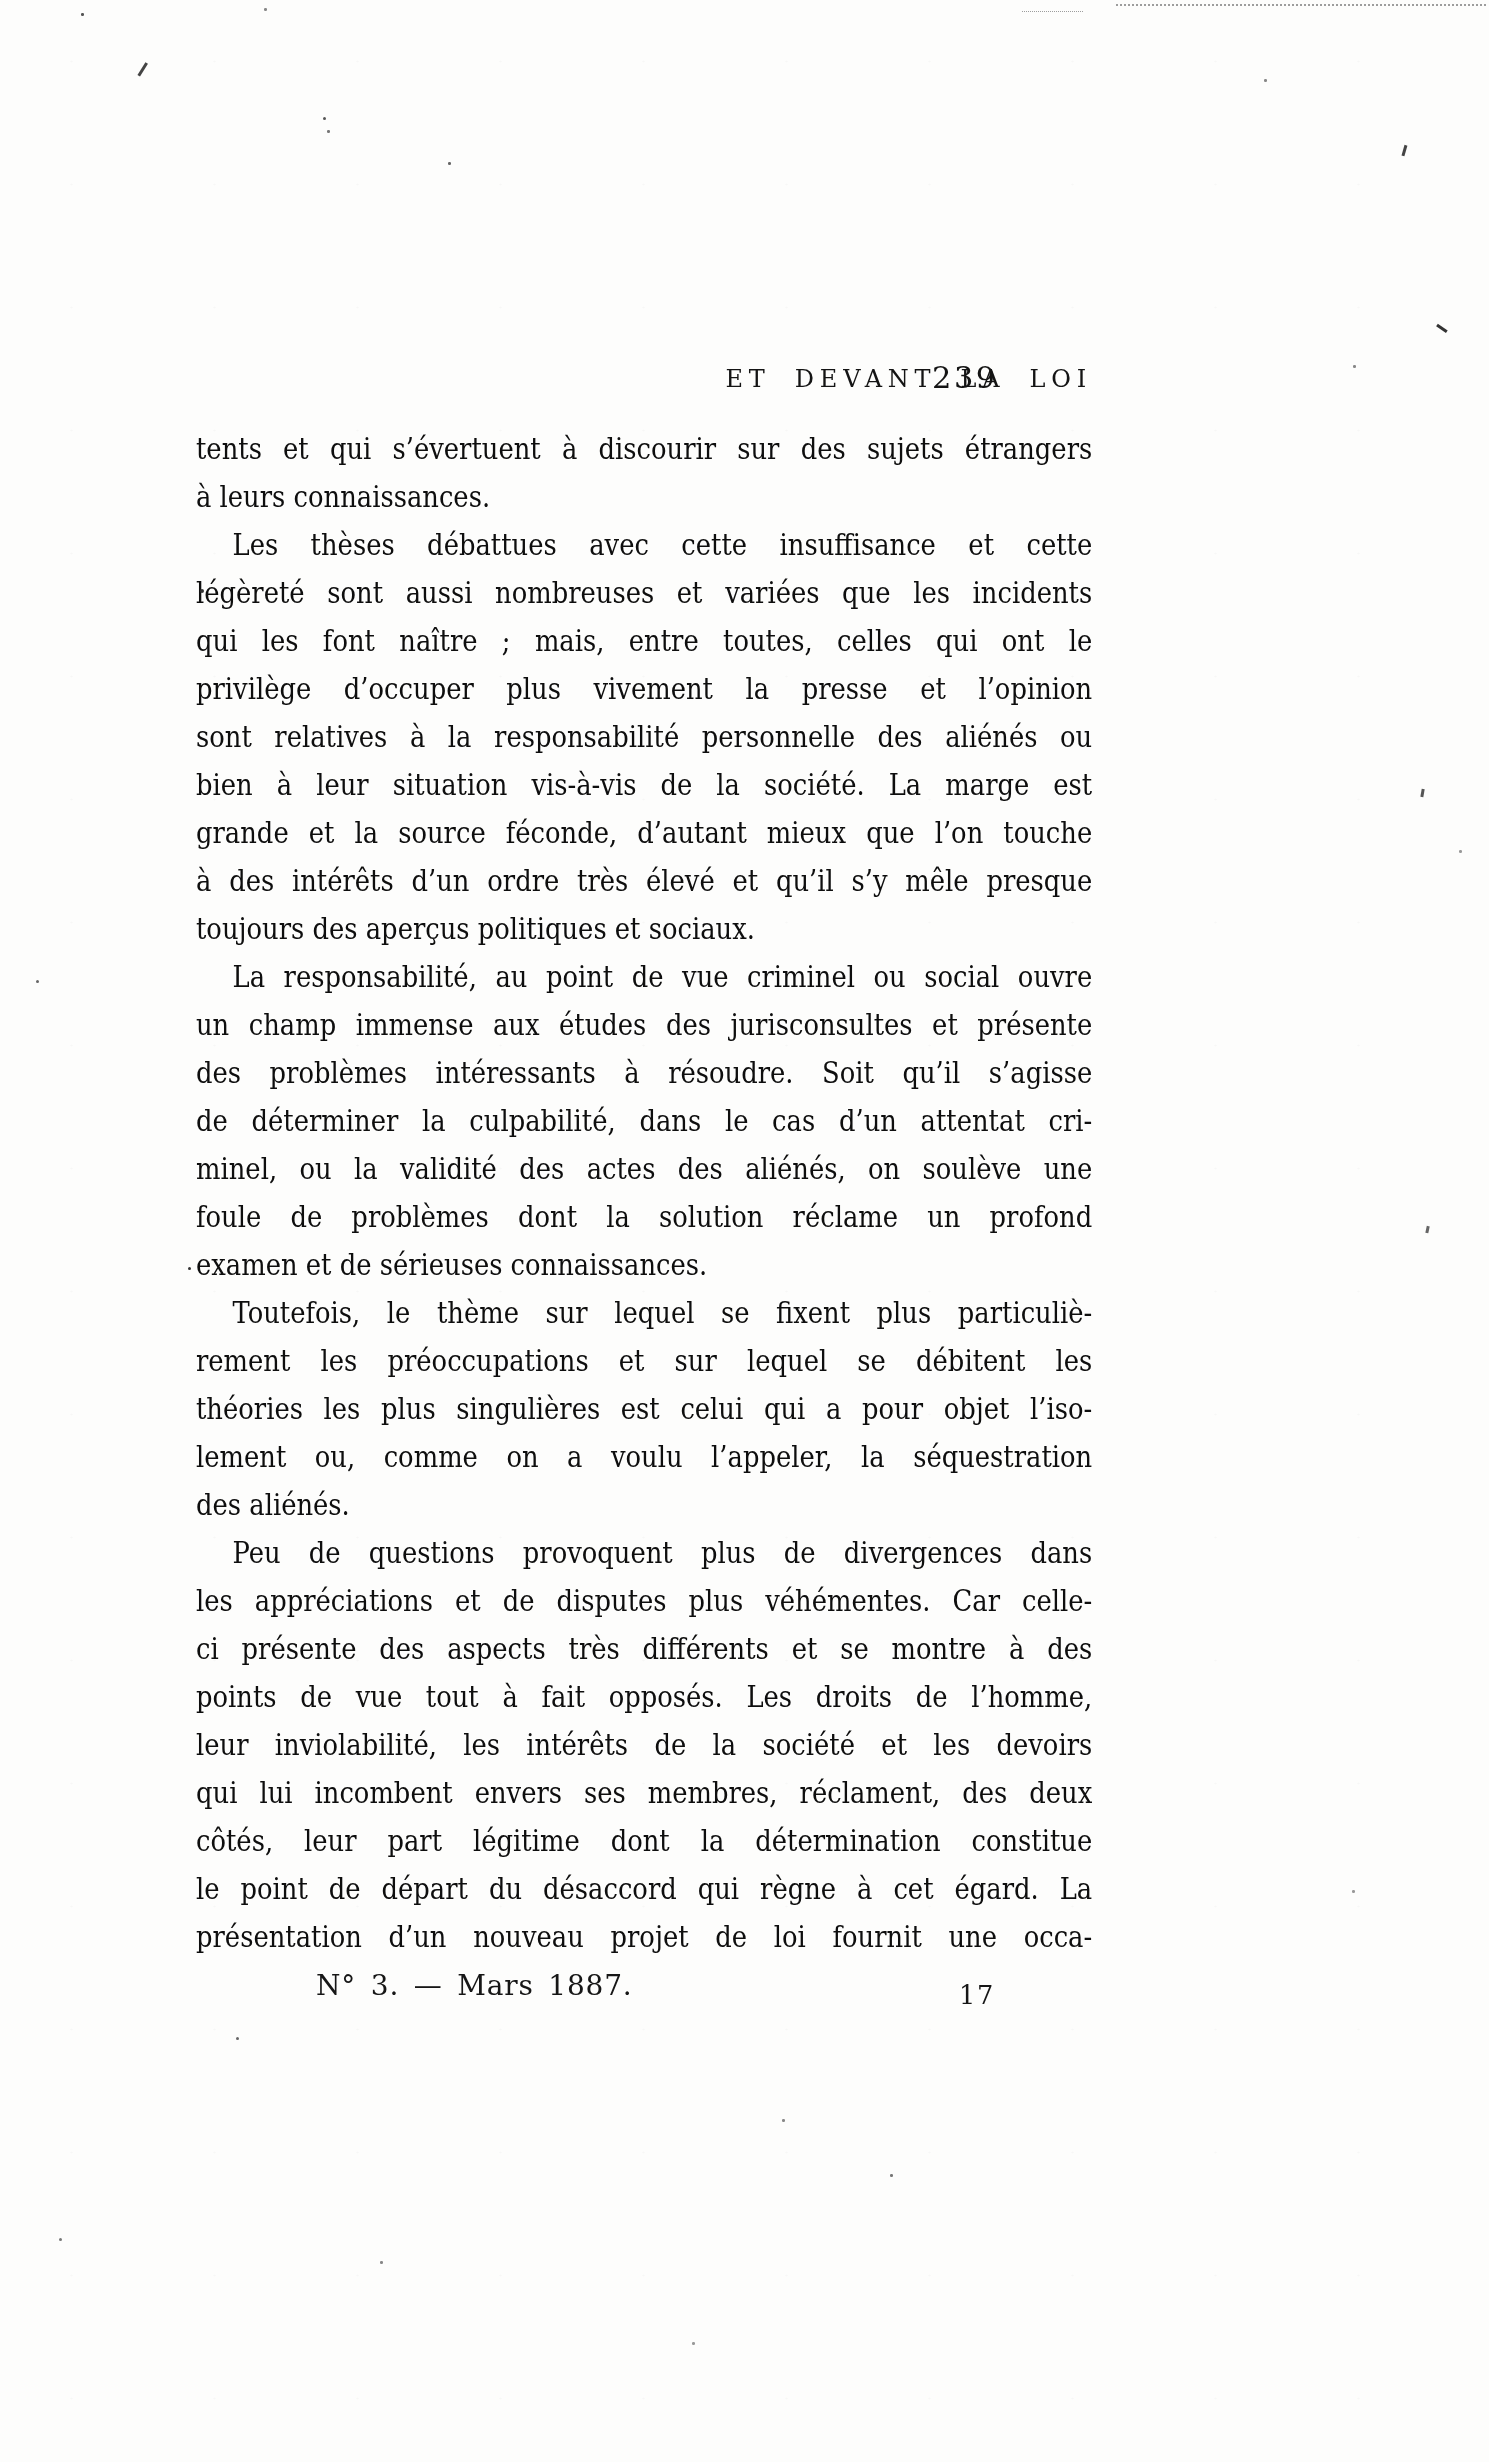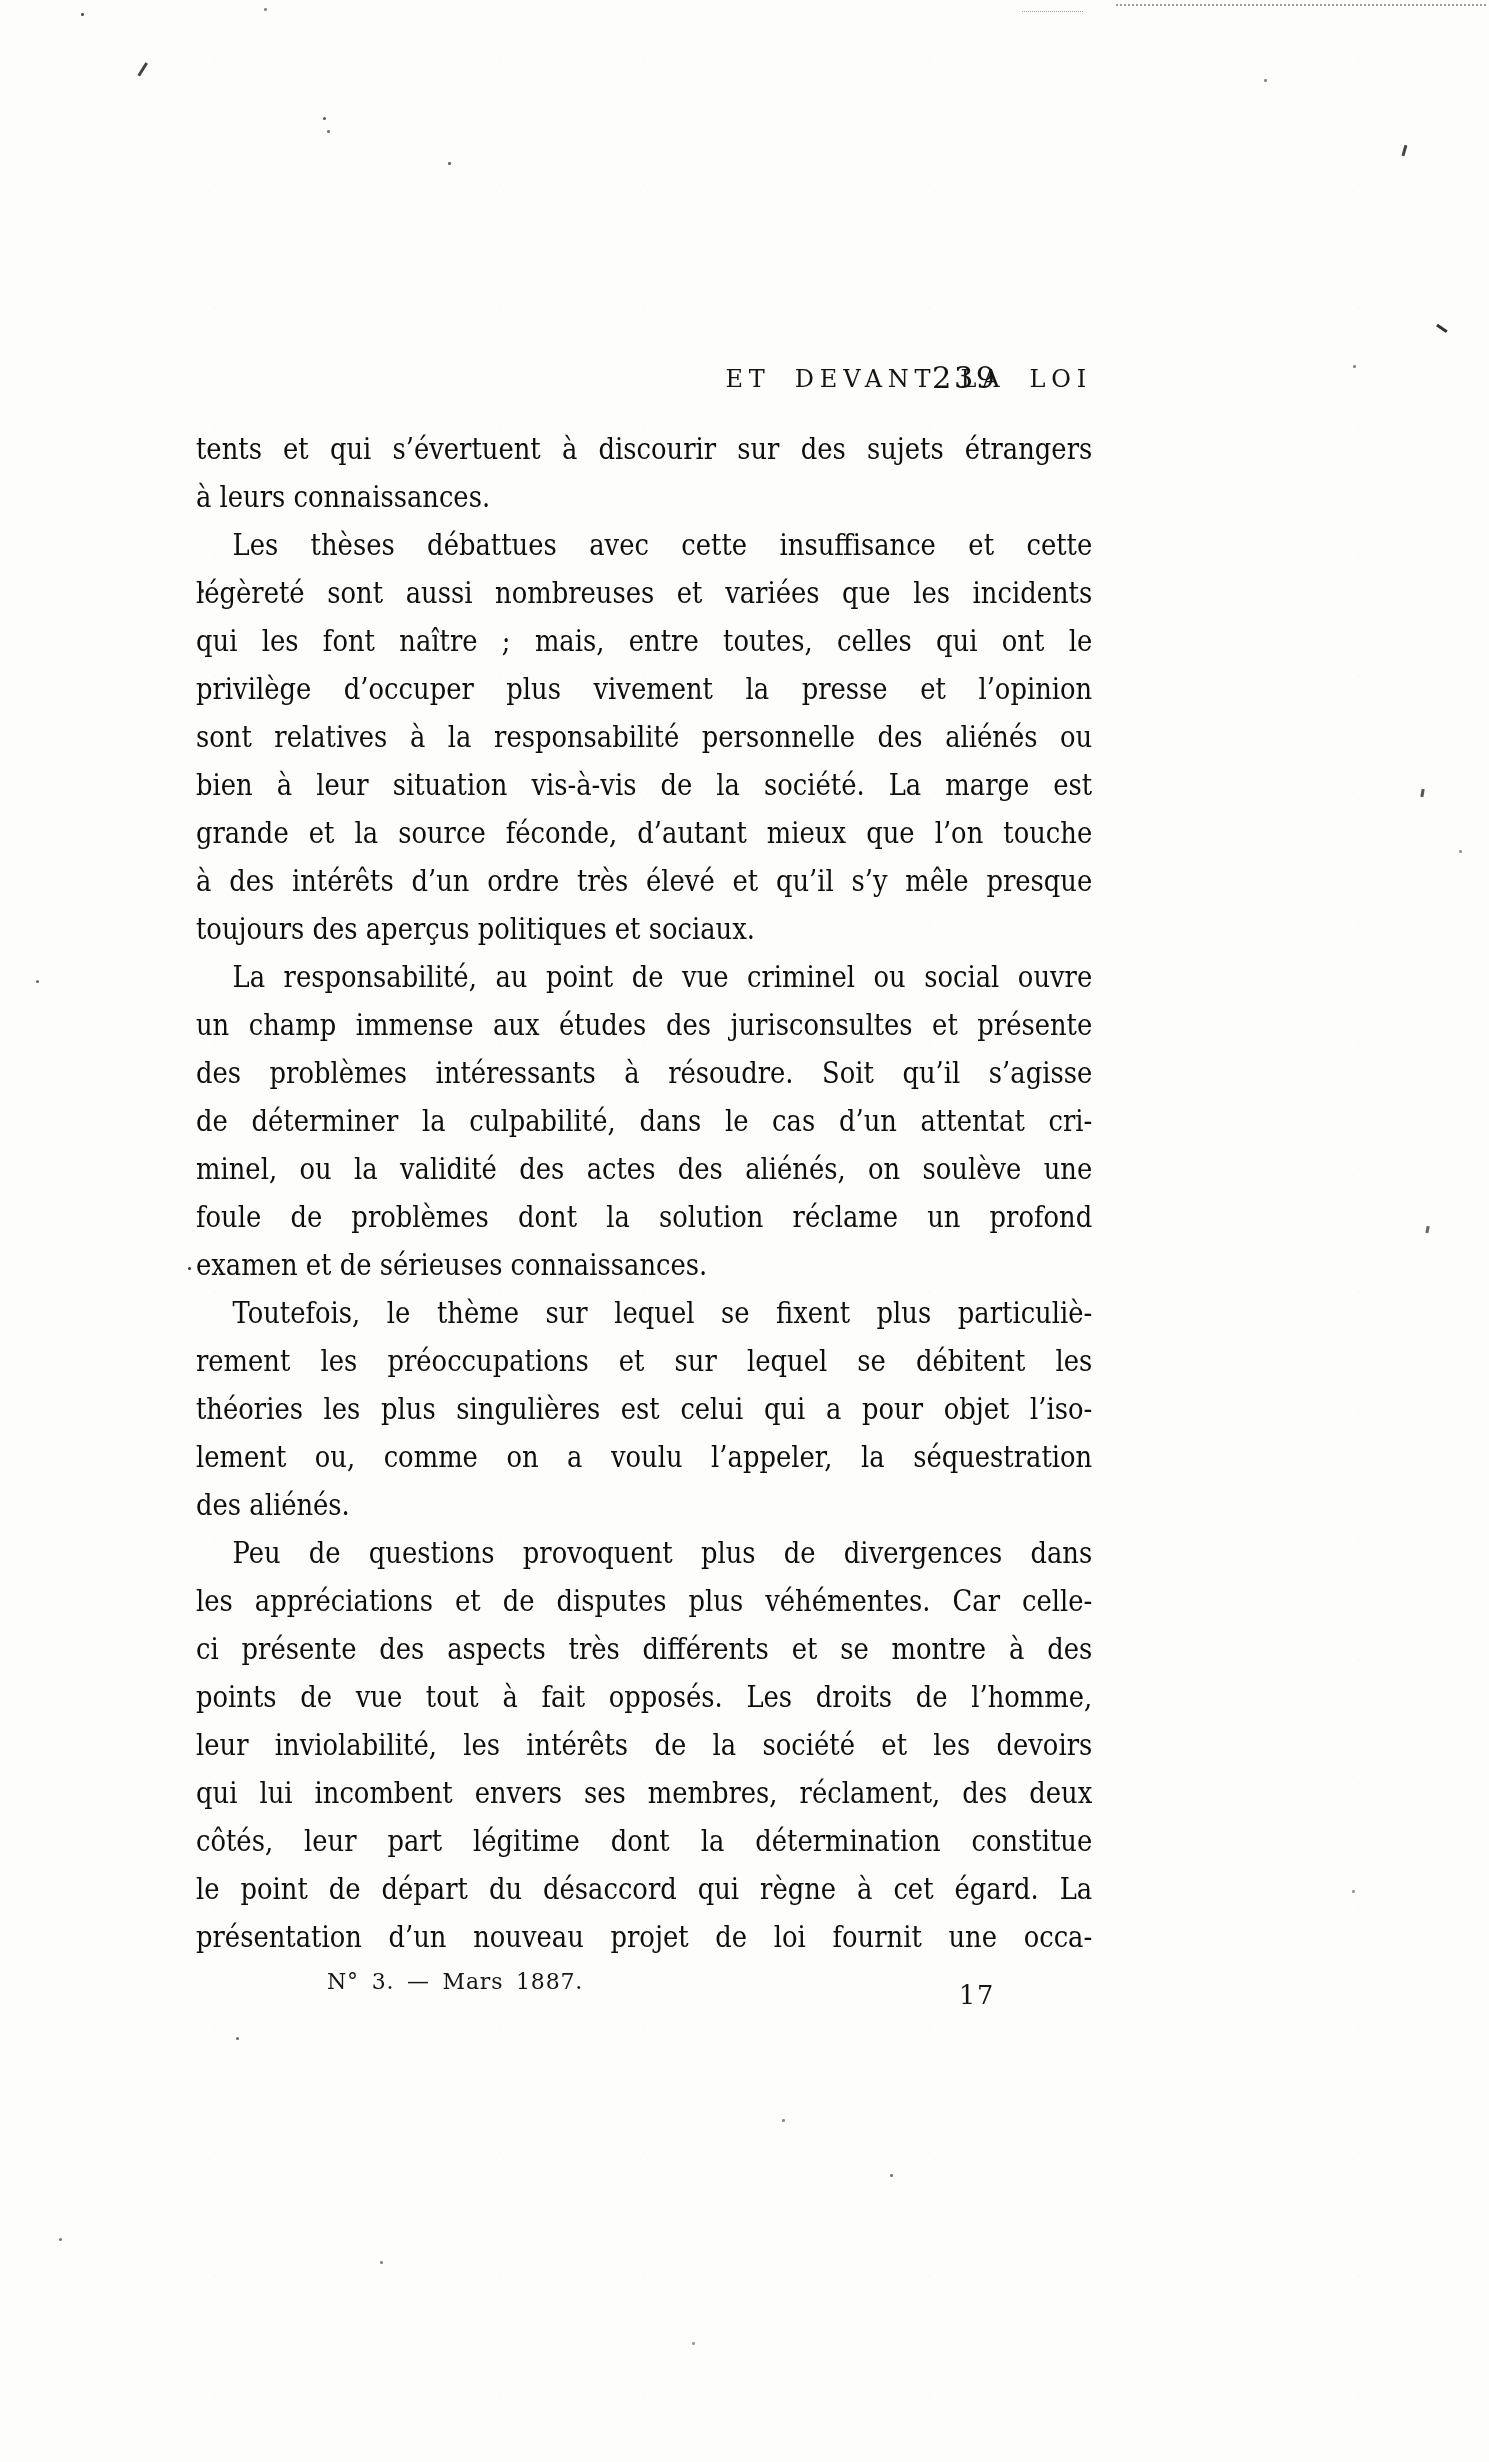--- a/index.html
+++ b/index.html
@@ -31,22 +31,22 @@
   }
   .ln{
     height:48px;line-height:48px;
     text-align:justify;text-align-last:justify;
     overflow:hidden;
   }
   .ln.pe{text-align-last:left;}
   .ln.ind{text-indent:41px;}
   
   .issue-line{
-    position:absolute;top:1969px;left:327px;
-    font-size:22px;word-spacing:5px;letter-spacing:0.8px;color:#161616;
+    position:absolute;top:1969px;left:316px;
+    font-size:28px;word-spacing:5px;letter-spacing:0.8px;color:#161616;
   }
   .sig-number{
     position:absolute;top:1980px;left:959px;
     font-size:25.6px;letter-spacing:1.7px;color:#161616;
   }
   
   .sp{position:absolute;background:#555;border-radius:50%;}
   .mk{position:absolute;background:#444;}
   .dotrule{position:absolute;border-top:2.5px dotted #8d8d8d;height:0;opacity:.85;}
 </style>

